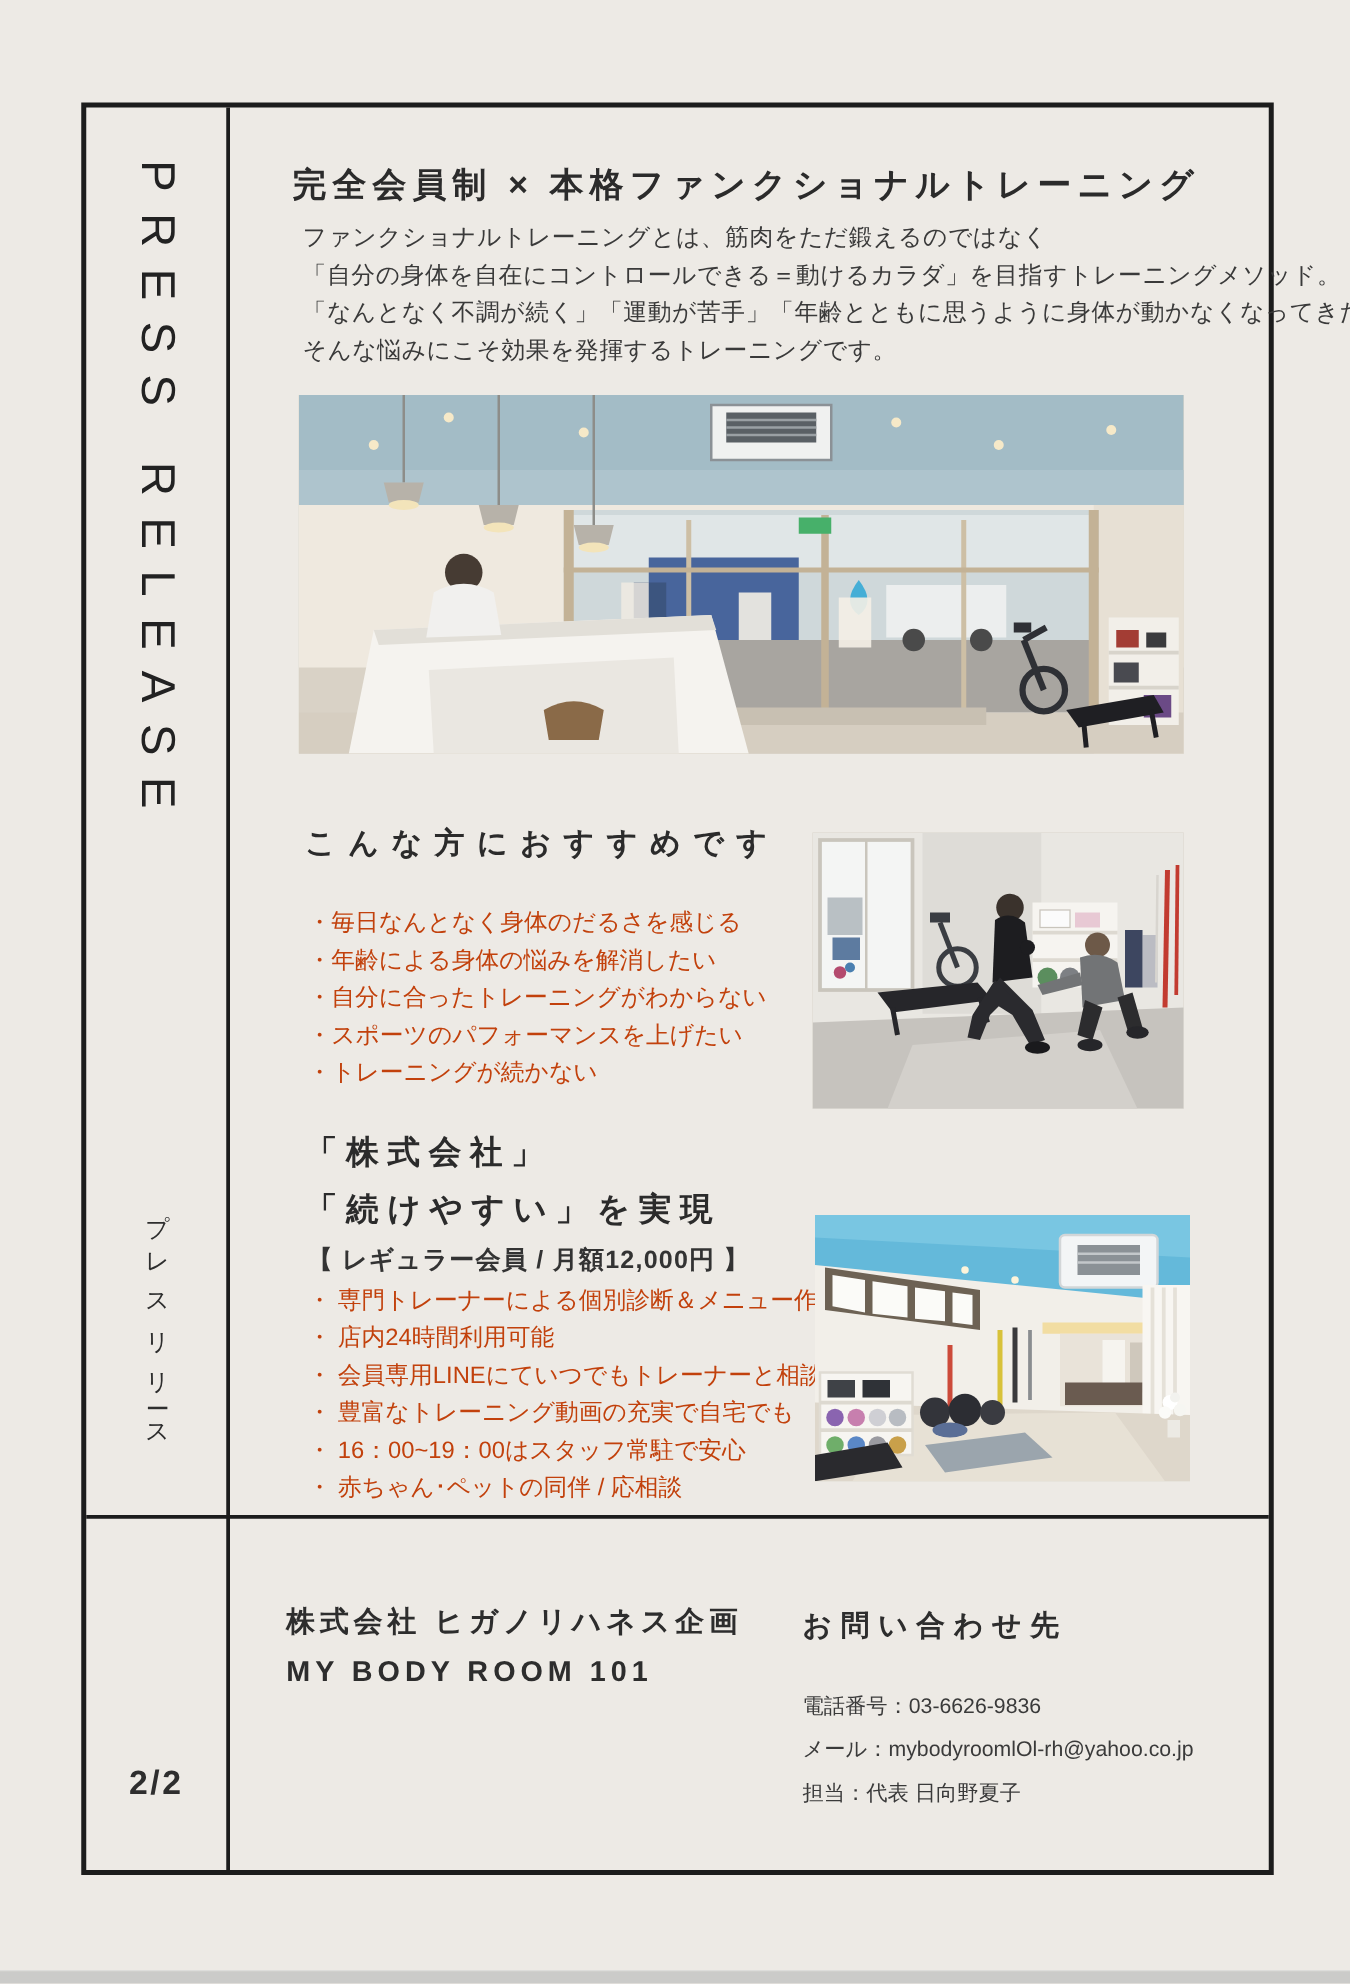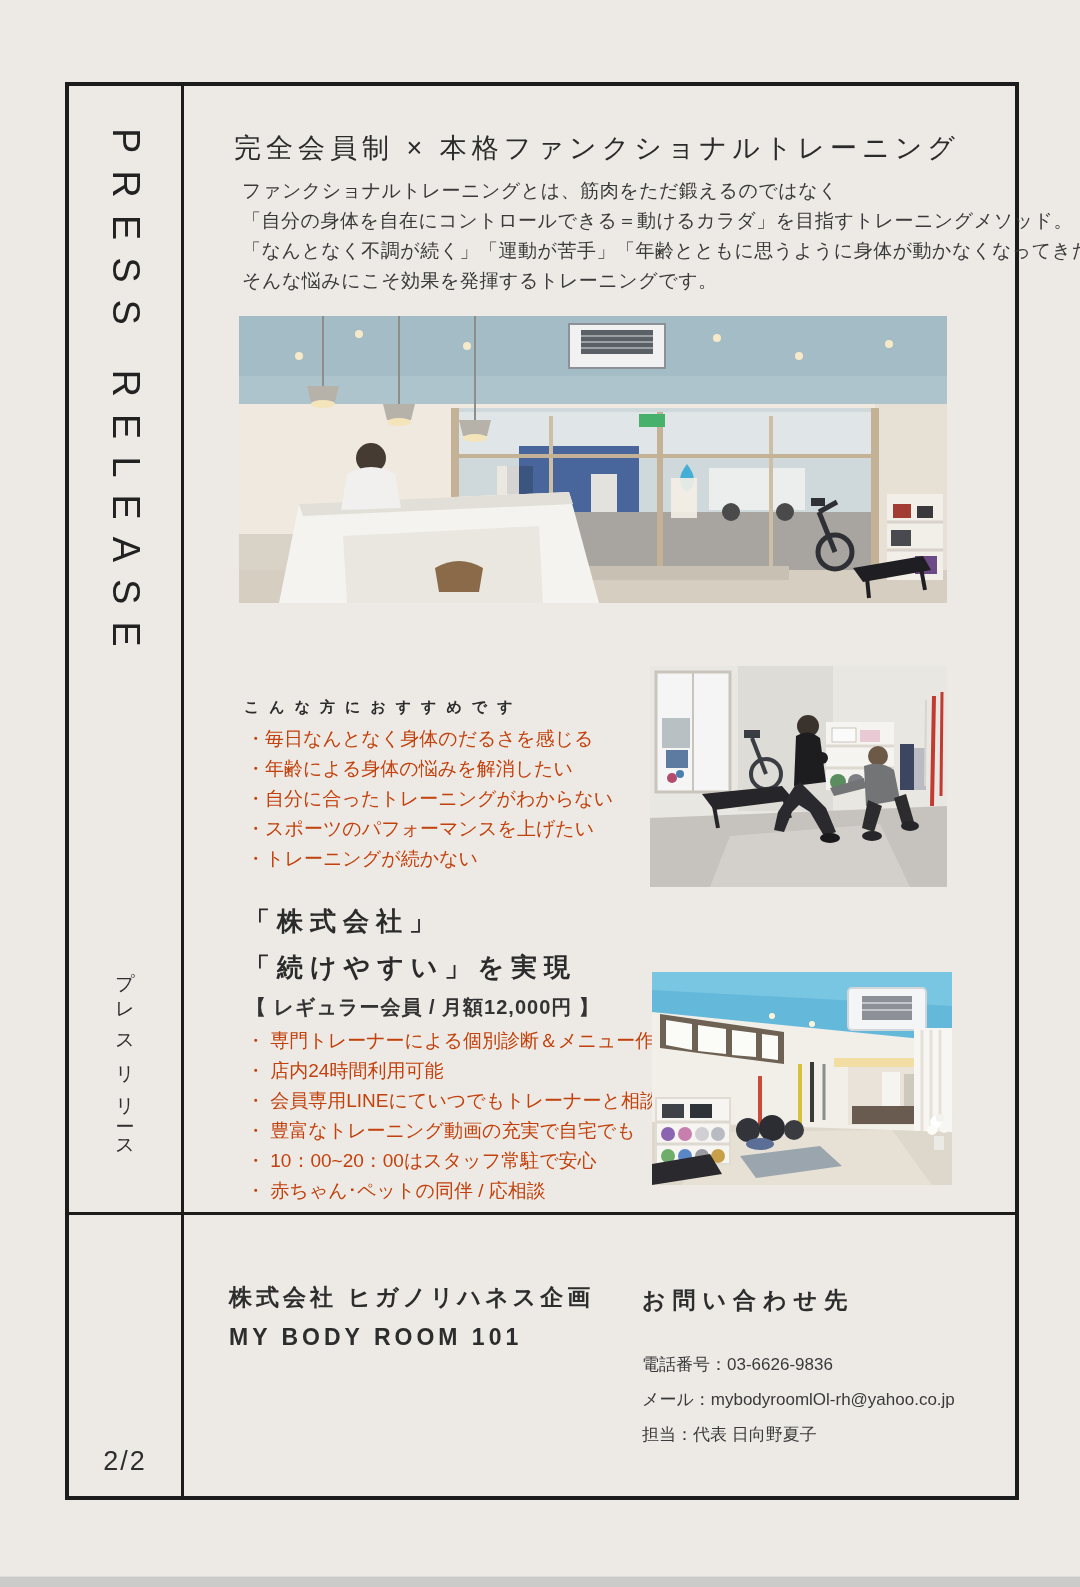--- a/index.html
+++ b/index.html
@@ -42,39 +42,38 @@
     position: absolute; top: 872px; left: 50%;
     transform: translateX(-50%);
     writing-mode: vertical-rl; text-orientation: upright;
     font-size: 19px; font-weight: 500;
     letter-spacing: 10px; color: #2e2e2e;
     white-space: nowrap;
   }
   .page-number {
     position: absolute; top: 196px; left: 0;
     width: 100%; text-align: center;
-    font-size: 27px; font-weight: 400; color: #2e2e2e;
+    font-size: 27px; font-weight: 700; color: #2e2e2e;
     letter-spacing: 2px;
-    margin-top: 35px;
   }
 
   
   .main-title {
     position: absolute; left: 50px; top: 44px;
-    font-size: 27px; font-weight: 400; color: #2b2b2b;
+    font-size: 27px; font-weight: 700; color: #2b2b2b;
     letter-spacing: 5px; white-space: nowrap;
   }
   .intro-lines {
     position: absolute; left: 58px; top: 90px;
     font-size: 19px; font-weight: 500; color: #3a3a3a;
     line-height: 30px; letter-spacing: 0.5px; white-space: nowrap;
   }
   .section-heading {
-    position: absolute; font-size: 15px; font-weight: 600;
-    color: #2b2b2b; letter-spacing: 10px; white-space: nowrap; margin-top: 40px;
+    position: absolute; font-size: 24px; font-weight: 600;
+    color: #2b2b2b; letter-spacing: 10px; white-space: nowrap;
   }
   .recommend-heading { left: 60px; top: 572px; }
   .bullet-list {
     position: absolute; list-style: none;
     font-size: 19px; font-weight: 500; color: #c2410c;
     line-height: 30px; white-space: nowrap;
   }
   .recommend-list { left: 62px; top: 638px; }
   .plan-heading {
     position: absolute; left: 60px; top: 812px;
@@ -310,21 +309,21 @@
         <div>「続けやすい」を実現</div>
       </h2>
 
       <div class="plan-label">【 レギュラー会員 / 月額12,000円 】</div>
 
       <ul class="bullet-list plan-list">
         <li>・ 専門トレーナーによる個別診断＆メニュー作成</li>
         <li>・ 店内24時間利用可能</li>
         <li>・ 会員専用LINEにていつでもトレーナーと相談</li>
         <li>・ 豊富なトレーニング動画の充実で自宅でも</li>
-        <li>・ 10：00~20：00はスタッフ常駐で安心</li>
+        <li>・ 16：00~19：00はスタッフ常駐で安心</li>
         <li>・ 赤ちゃん･ペットの同伴 / 応相談</li>
       </ul>
 
       <div class="photo photo-3">
         <svg width="300" height="213" viewBox="0 0 300 213">
           <rect x="0" y="0" width="300" height="213" fill="#f2efe9"></rect>
 
           <polygon points="0,0 300,0 300,70 0,40" fill="#64b9da"></polygon>
           <polygon points="0,0 300,0 300,34 0,18" fill="#79c6e2"></polygon>
 

